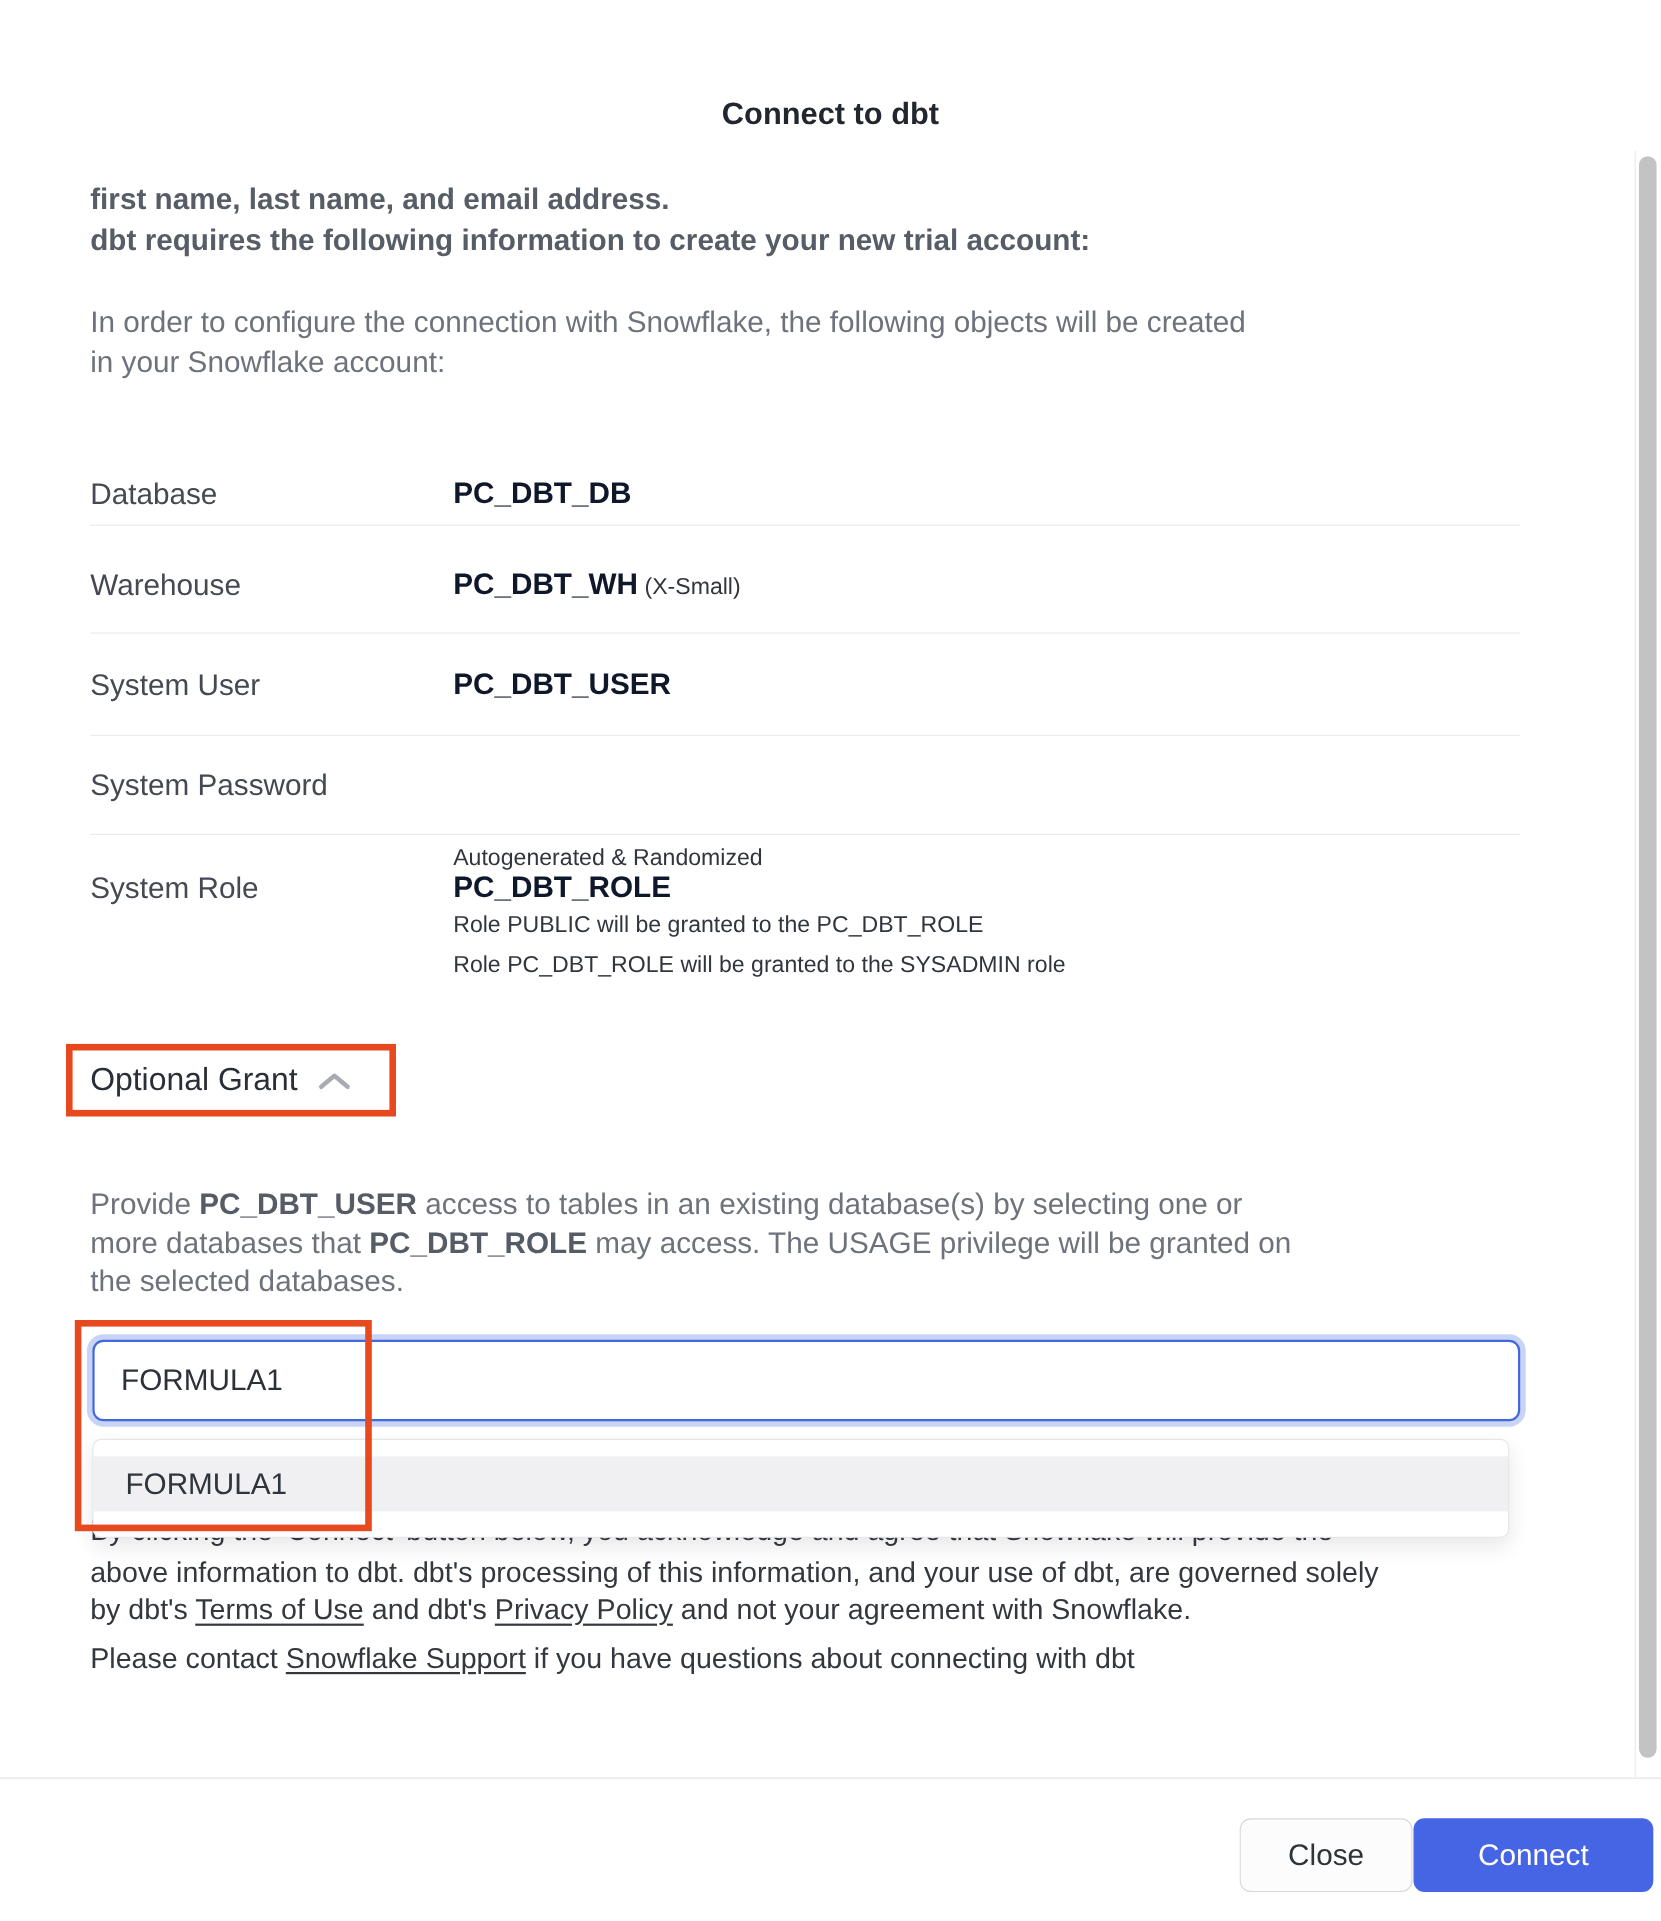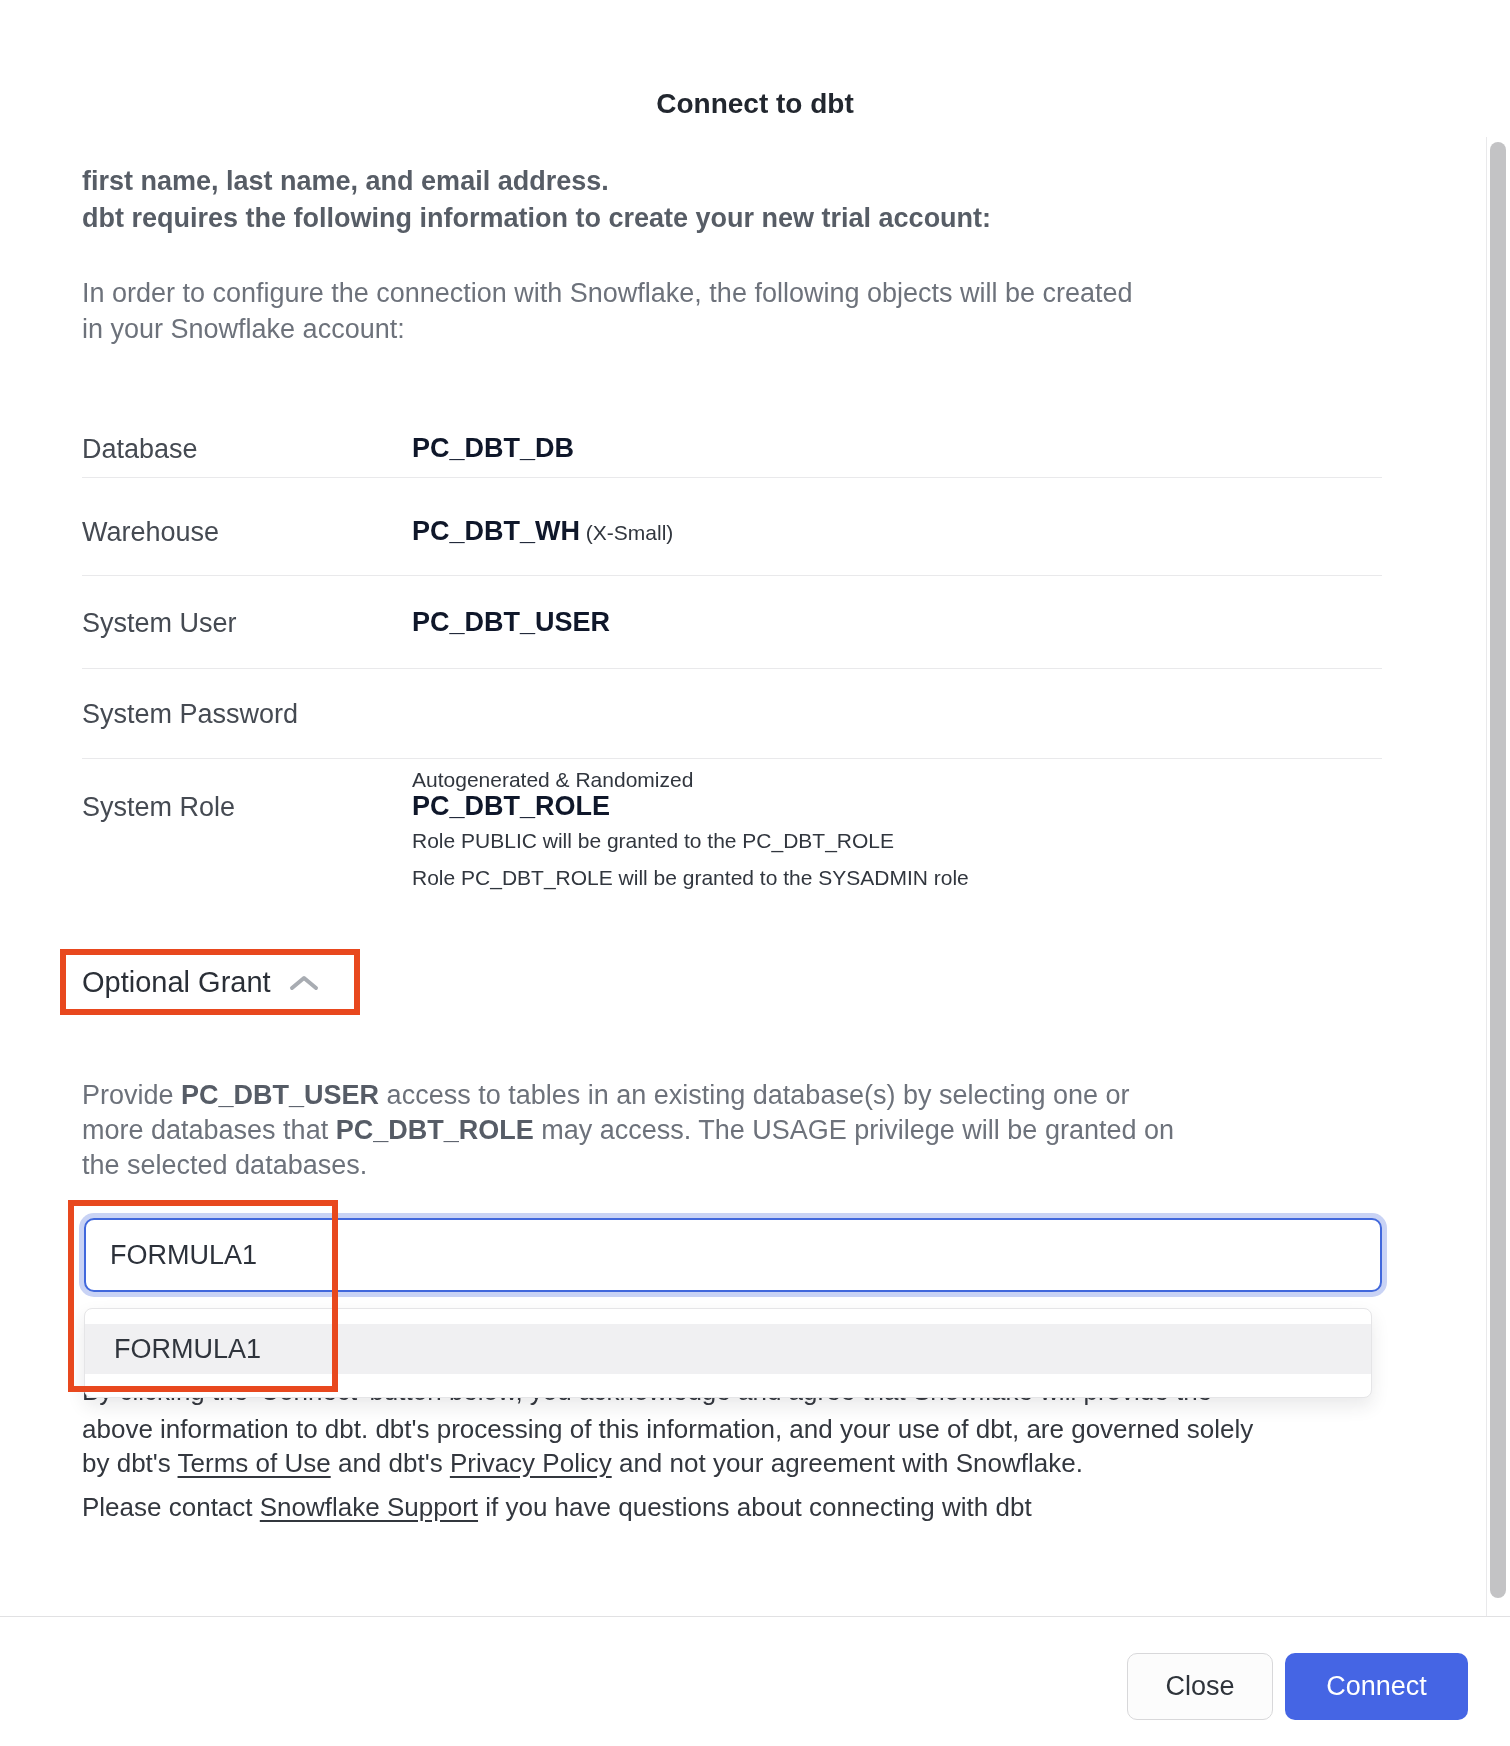--- a/index.html
+++ b/index.html
@@ -36,22 +36,22 @@
     position:absolute;left:0;top:15px;width:100%;height:50px;background:#f0f0f2;
     font-size:27px;color:#30353d;line-height:50px;padding-left:29px;box-sizing:border-box;
   }
   .agree{font-size:26px;color:#33373e;line-height:34px;}
   .agree a,.agree .lnk{color:#33373e;text-decoration:underline;text-underline-offset:4px;cursor:pointer;}
   .footer-divider{position:absolute;left:0;top:1616px;width:1510px;height:1px;background:#e1e1e3;}
   .btn{
     position:absolute;top:1653px;height:67px;border-radius:10px;font-family:"Liberation Sans",sans-serif;
     font-size:27px;display:flex;align-items:center;justify-content:center;cursor:pointer;box-sizing:border-box;
   }
-  .btn-close{left:1127px;width:146px;background:#fcfcfc;border:1.5px solid #d8d8da;color:#2f343b;}
-  .btn-connect{left:1285px;width:183px;background:#4565e4;border:none;color:#ffffff;font-weight:500;}
+  .btn-close{left:1127px;width:157px;background:#fcfcfc;border:1.5px solid #d8d8da;color:#2f343b;}
+  .btn-connect{left:1285px;width:218px;background:#4565e4;border:none;color:#ffffff;font-weight:500;}
   .scroll-track-line{position:absolute;left:1486px;top:137px;width:1px;height:1479px;background:#e9e9eb;}
   .scroll-thumb{position:absolute;left:1490px;top:142px;width:16px;height:1456px;border-radius:8px;background:#c3c3c5;}
   .occluded-line{z-index:1;}
 </style>
 </head>
 <body>
 
 <div id="screen">
 
   <div class="abs title" style="top:88px;">Connect to dbt</div>

